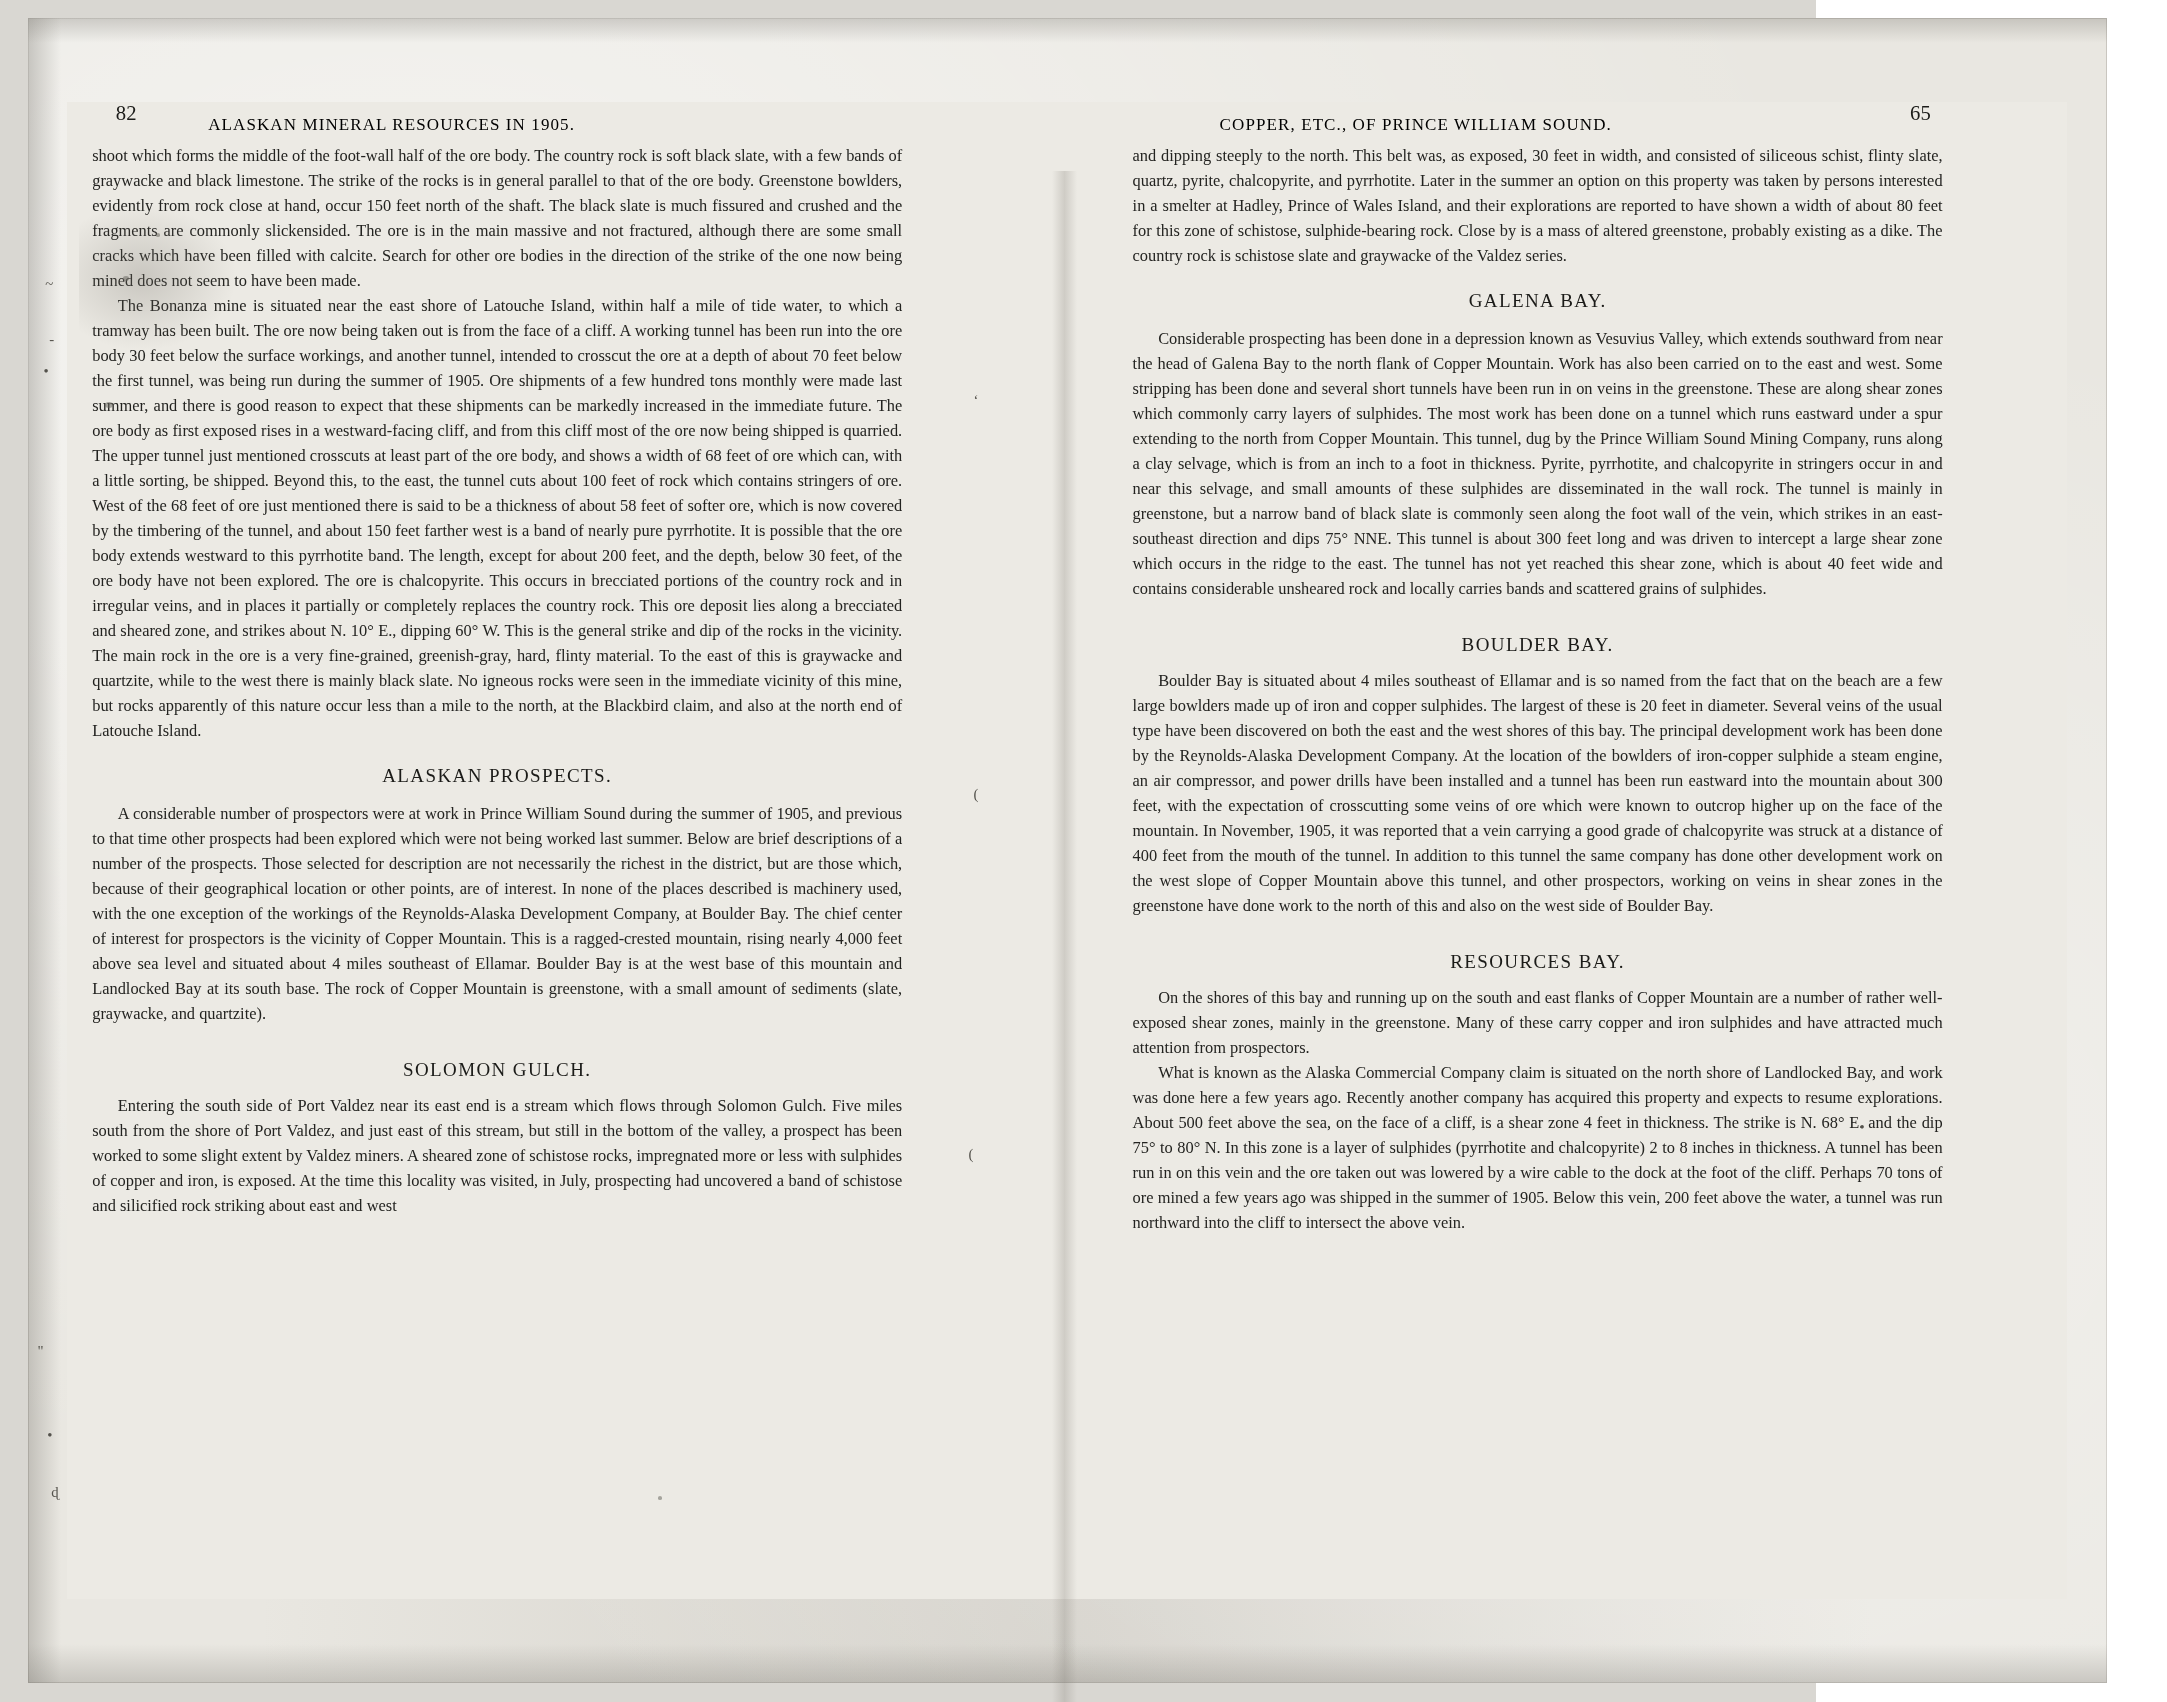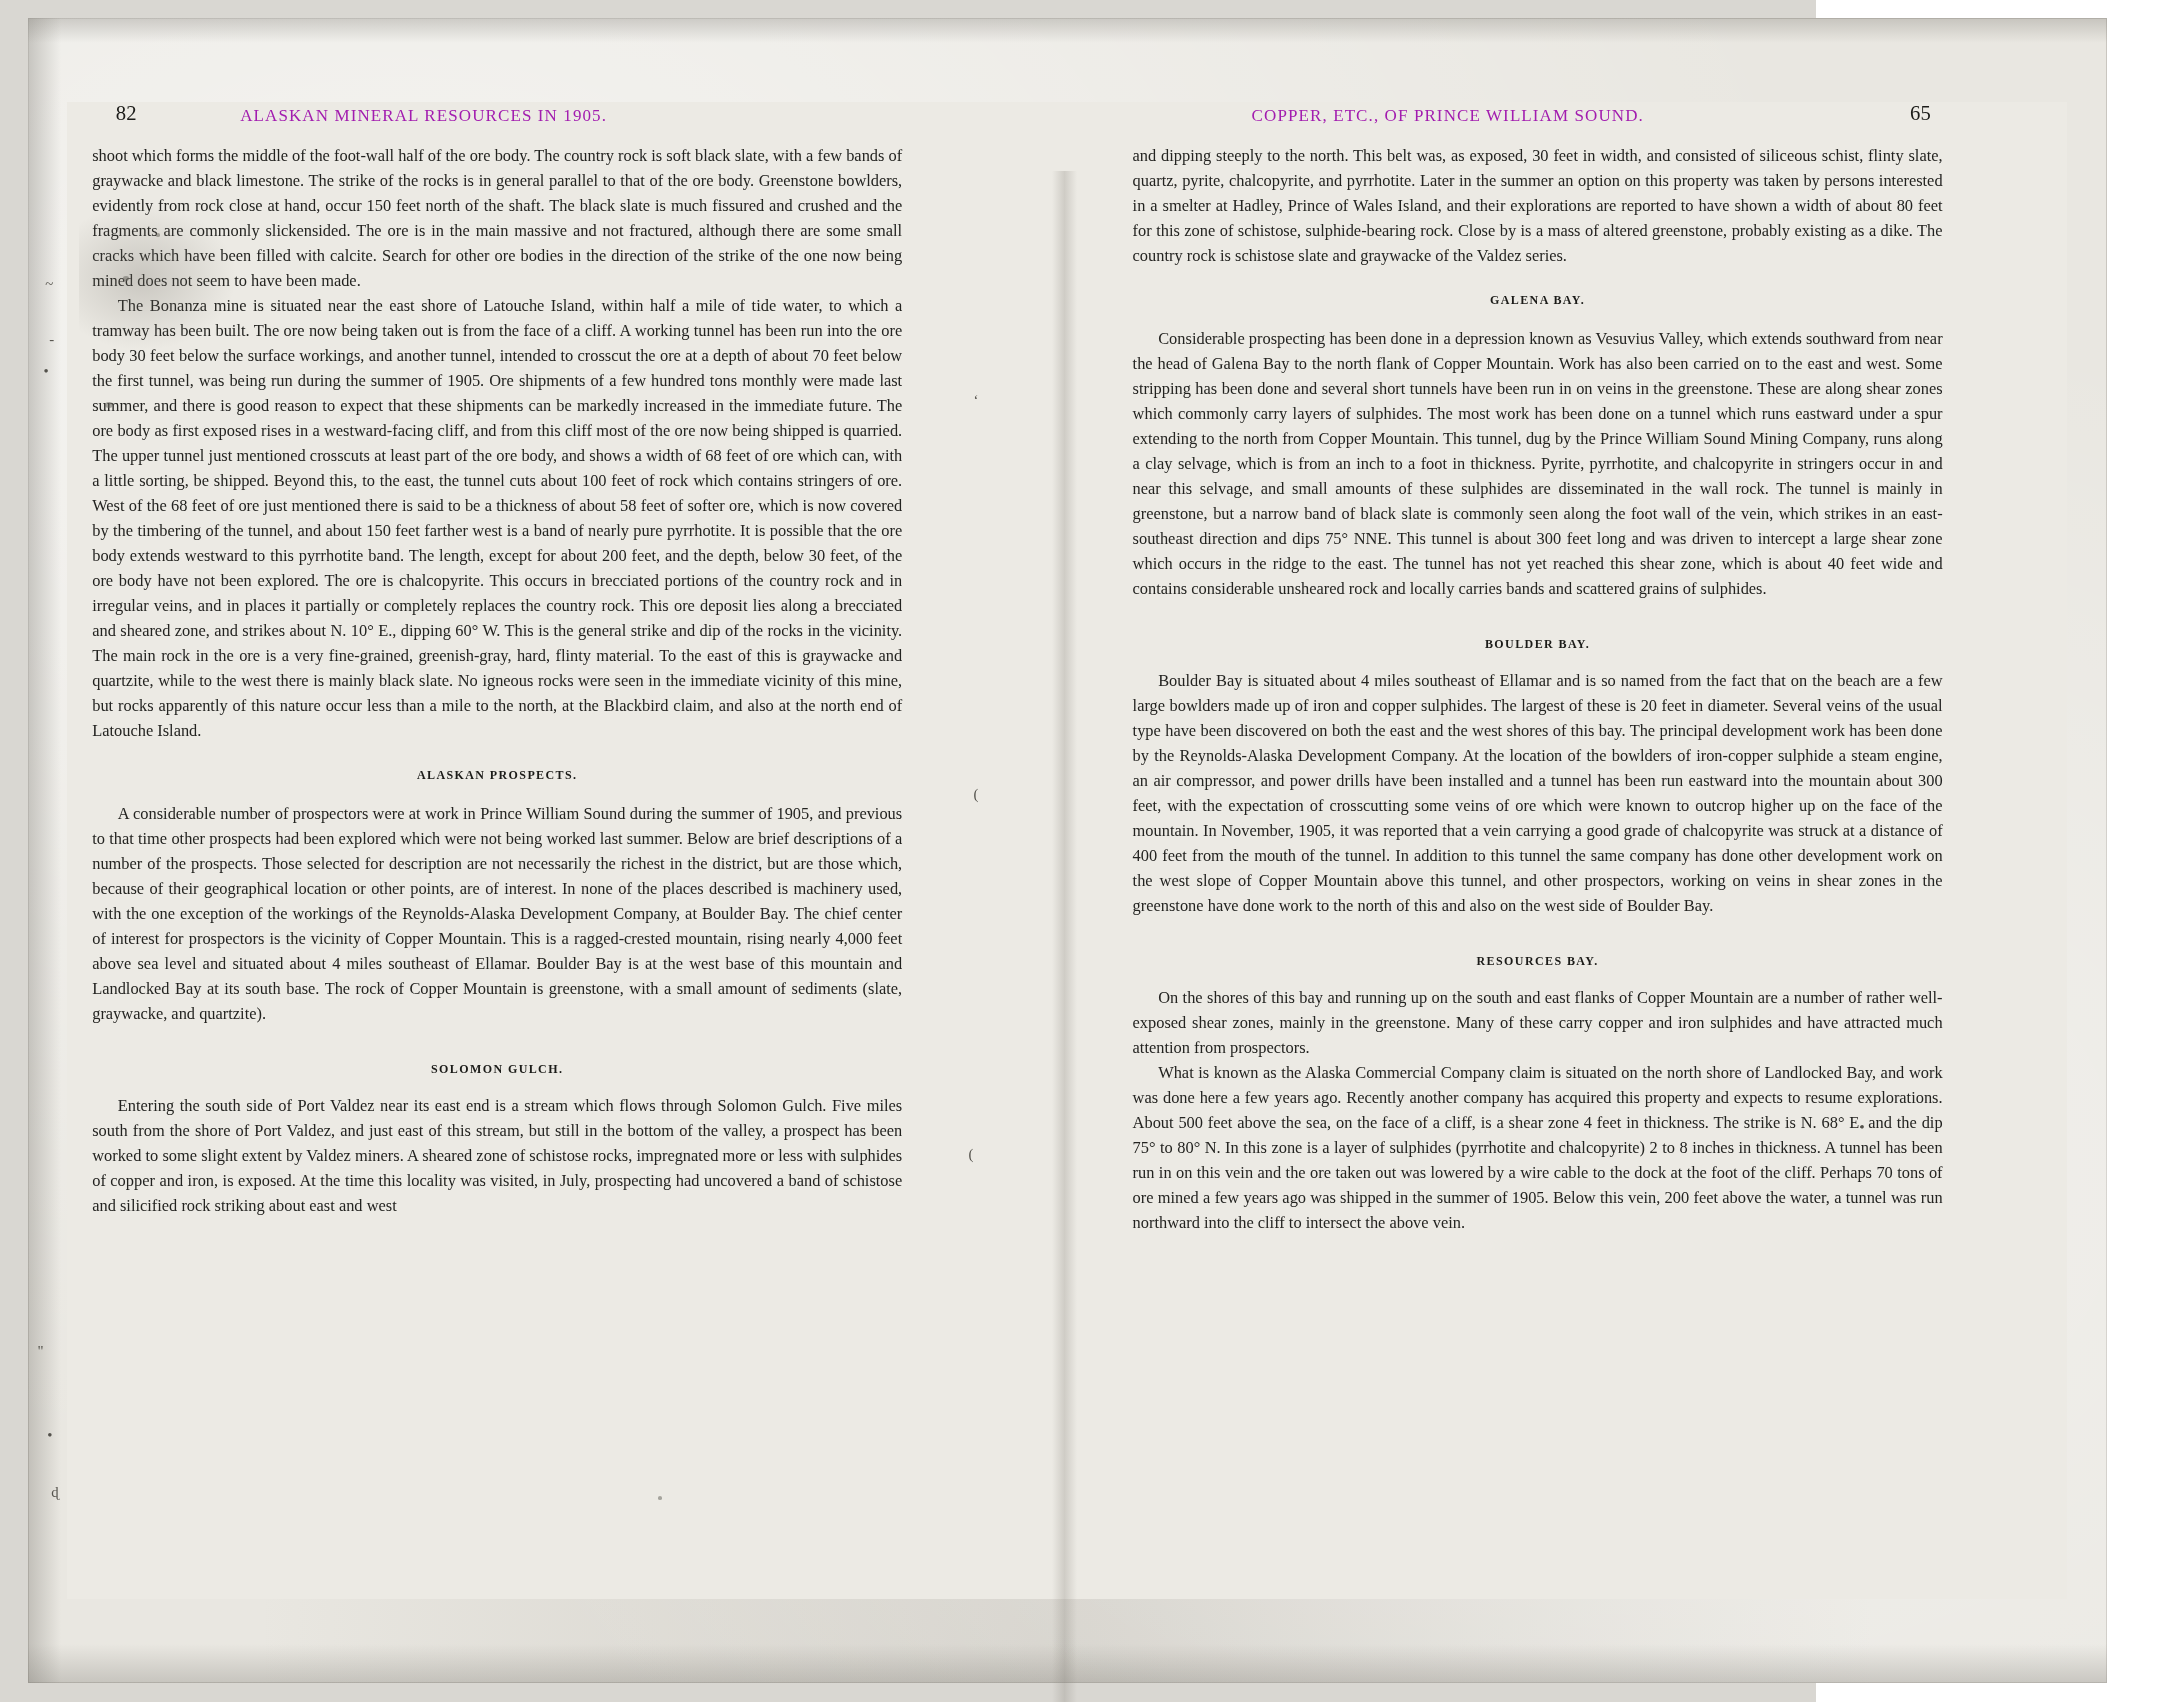--- a/index.html
+++ b/index.html
@@ -65,26 +65,25 @@
   }
   .folio {
     position: absolute;
     top: 0;
     font-size: 20.7px;
     font-family: "Liberation Serif", serif;
     color: #1c1c19;
   }
   .running-head {
     position: absolute;
-    top: 4px;
+    top: 13px;
     font-size: 17px;
     letter-spacing: 1.1px;
-    color: #a21caf;
-    font-family: "Liberation Serif", serif;
-    margin-left: 32px;
+    color: #000000;
+    font-family: "Liberation Serif", serif;
   }
   #left-folio { left: 23.6px; }
   #left-head { left: 116px; }
   #right-folio { right: 11.8px; }
   #right-head { left: 87px; }
 
   .body-text {
     font-size: 16.4px;
     line-height: 25px;
     text-align: justify;
@@ -93,26 +92,25 @@
   }
   .body-text p {
     margin: 0;
     text-indent: 25.6px;
   }
   .body-text p.noindent {
     text-indent: 0;
   }
   .subhead {
     text-align: center;
-    font-size: 12px;
+    font-size: 19px;
     letter-spacing: 1.4px;
     margin: 20.7px 0 12.8px 0;
     color: #1b1b18;
     font-family: "Liberation Serif", serif;
-    font-weight: bold;
   }
   .subhead.tight {
     margin-top: 31px;
     margin-bottom: 10.8px;
   }
   
   #gutter {
     position: absolute;
     left: 985px;
     top: 69px;

